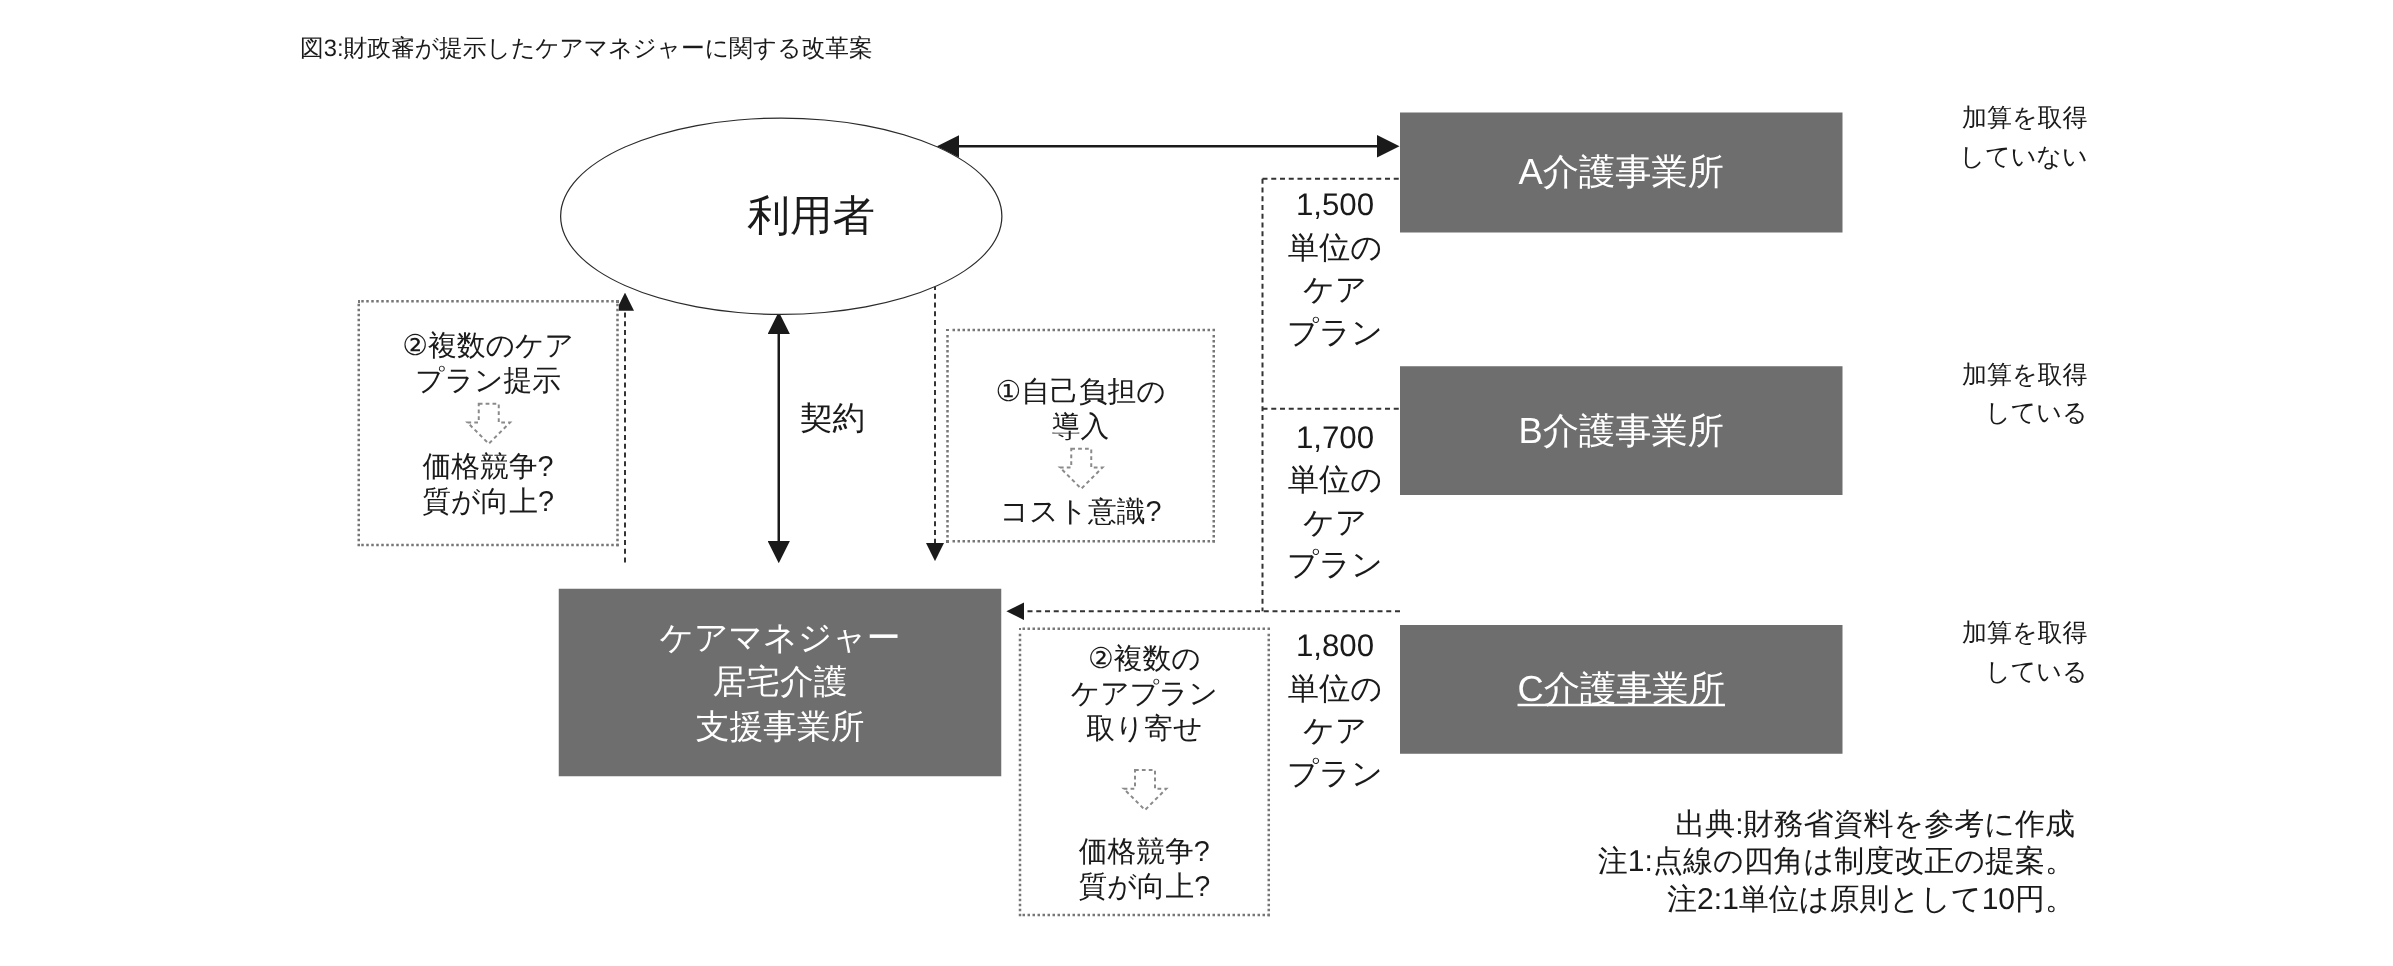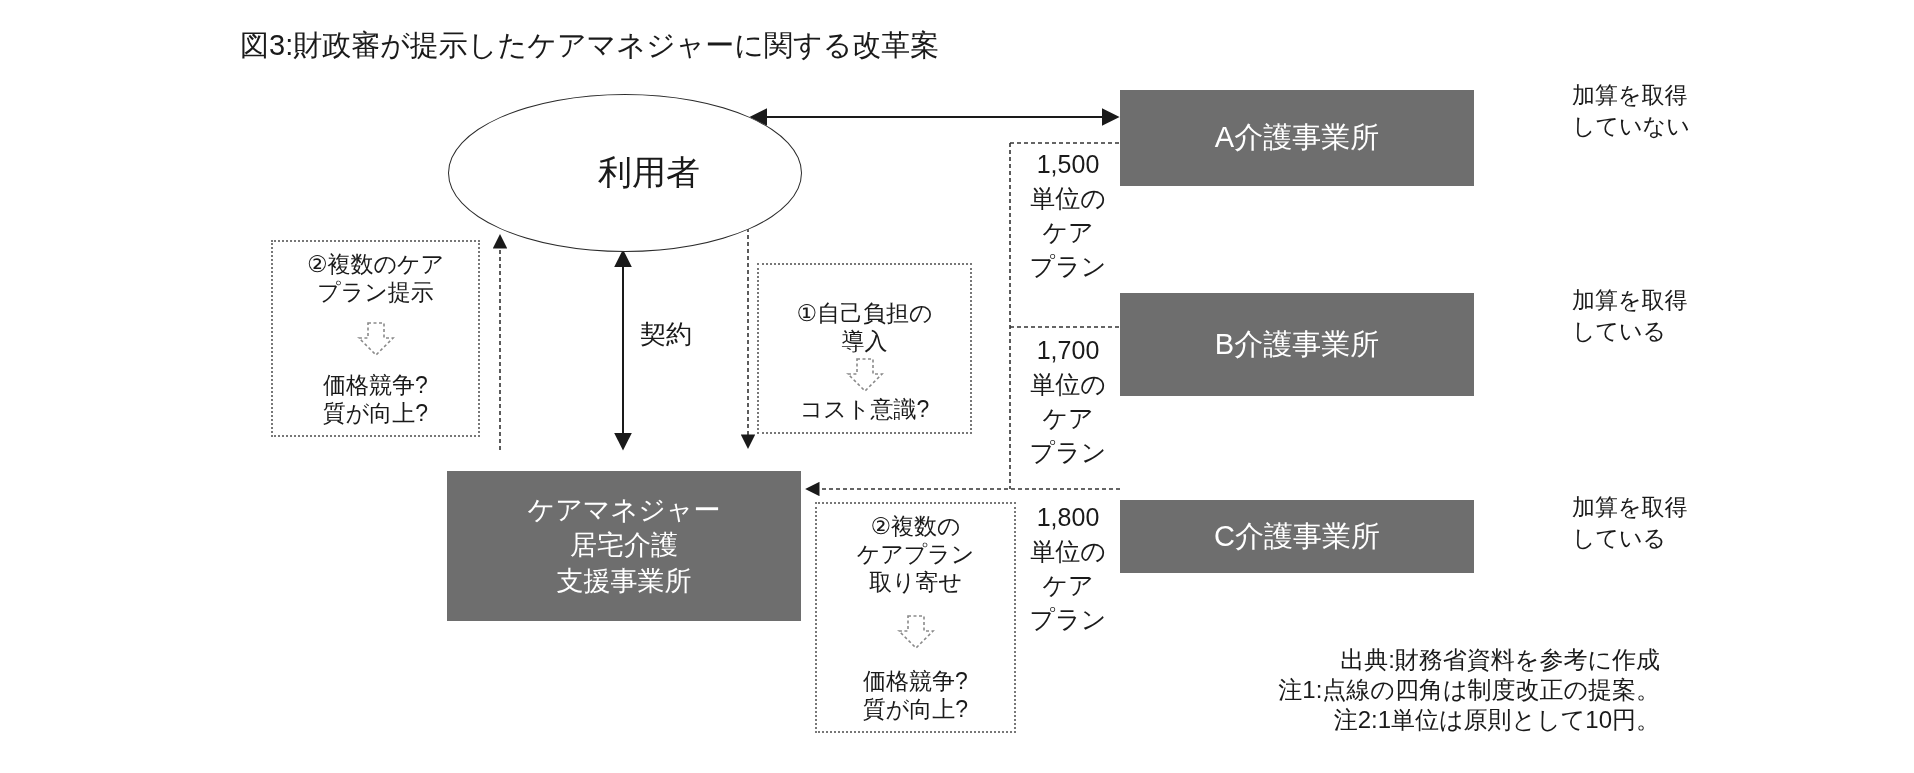--- a/index.html
+++ b/index.html
@@ -3,51 +3,51 @@
 <meta charset="utf-8">
 <style>
   html,body{margin:0;padding:0;background:#fff;}
   body{font-family:"Liberation Sans","DejaVu Sans",sans-serif;color:#1a1a1a;}
   .canvas{position:relative;width:1914px;height:773px;background:#ffffff;overflow:hidden;}
   .abs{position:absolute;}
   .connectors{position:absolute;left:0;top:0;width:1914px;height:773px;}
   .solid{stroke:#1a1a1a;stroke-width:2;}
   .dash{stroke:#333;stroke-width:1.6;stroke-dasharray:4 3;fill:none;}
 
-  .title{left:240px;top:26px;font-size:29px;font-weight:500;white-space:nowrap;}
+  .title{left:240px;top:26px;font-size:19px;font-weight:500;white-space:nowrap;}
 
   .ellipse{left:448px;top:94px;width:352px;height:156px;border:1.5px solid #2b2b2b;
            border-radius:50%;background:#fff;display:flex;align-items:center;justify-content:center;}
   .ellipse span{font-size:34px;margin-left:48px;}
 
   .graybox{background:#6e6e6e;color:#fff;display:flex;flex-direction:column;
            align-items:center;justify-content:center;text-align:center;margin-top:21px;}
   .cm-box{left:447px;top:450px;width:354px;height:150px;font-size:27px;line-height:1.32;}
   .office{left:1120px;width:354px;font-size:29px;}
   .office-a{top:69px;height:96px;}
   .office-b{top:272px;height:103px;}
-  .office-c{top:479px;height:73px;}
+  .office-c{top:479px;height:103px;text-decoration:underline;}
 
   .dotted-box{border:2px dotted #777;background:#fff;display:flex;flex-direction:column;
               align-items:center;text-align:center;box-sizing:border-box;}
   .pline{font-size:23px;line-height:1.22;}
   .box4{left:833px;top:124px;width:161px;height:70px;justify-content:center;}
   .box4 .pline{font-size:24px;}
-  .box2l{left:271px;top:240px;width:209px;height:197px;justify-content:space-between;padding:8px 0;}
+  .box2l{left:286px;top:240px;width:209px;height:197px;justify-content:center;padding:8px 0;}
   .box1{left:757px;top:263px;width:215px;height:171px;justify-content:flex-end;padding:9px 0;}
   .box2b{left:815px;top:502px;width:201px;height:231px;justify-content:space-between;padding:8px 0;}
 
   .contract{left:640px;top:317px;font-size:26px;}
 
   .plan{width:120px;text-align:center;font-size:25px;line-height:34px;}
   .plan-1{left:1008px;top:147px;}
   .plan-2{left:1008px;top:333px;}
   .plan-3{left:1008px;top:500px;}
 
-  .note{left:1572px;width:180px;text-align:left;font-size:23px;line-height:31px;}
+  .note{left:1490px;width:180px;text-align:right;font-size:20px;line-height:31px;}
   .note-a{top:80px;}
   .note-b{top:285px;}
   .note-c{top:492px;}
 
   .footnotes{left:1140px;top:645px;width:520px;text-align:right;font-size:24px;line-height:30px;}
 
   .dotted-arrow{display:block;margin:2px auto;}
 </style>
 </head>
 <body>

